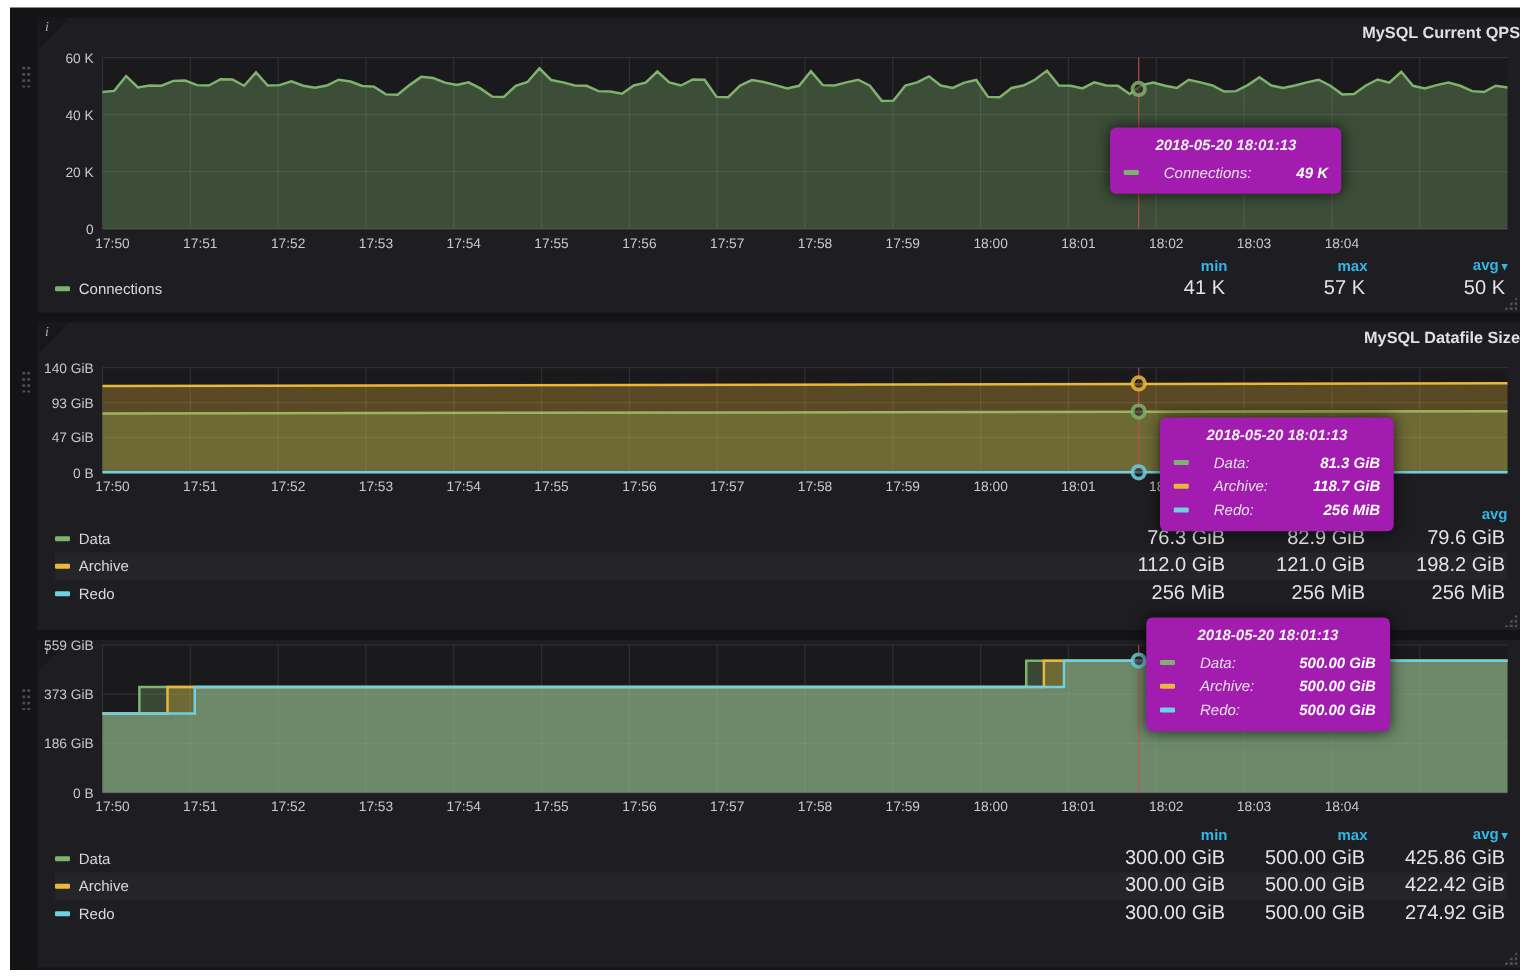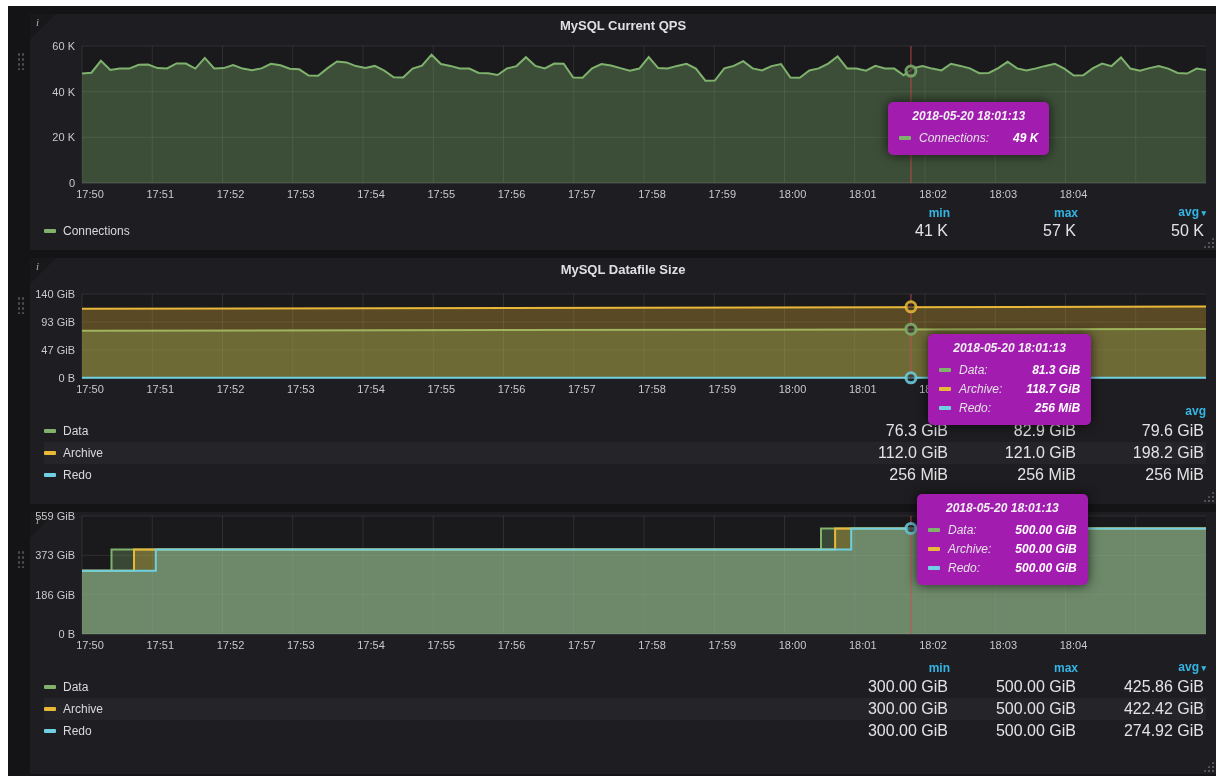--- a/index.html
+++ b/index.html
@@ -21,42 +21,41 @@
     background-size:4px 5px;
   }
   .panel {
     position:relative; flex:1; background:#1e1e22;
     color:#d8d9da;
   }
   .panel-1 { height:236px; }
   .panel-2 { height:246px; }
   .panel-3 { height:262px; }
   .panel-title {
-    height:24px; line-height:24px; text-align:center;
+    height:24px; line-height:24px; text-align:right;
     font-size:13px; font-weight:700; color:#e0e0e2;
     cursor:pointer;
   }
   .panel-3 .panel-title { height:21px; line-height:21px; }
   .info-corner {
     position:absolute; top:0; left:0; width:0; height:0;
     border-top:26px solid #18181b; border-right:26px solid transparent;
   }
   .info-corner-i {
     position:absolute; top:2px; left:6px; font-size:11px; font-style:italic;
     font-family:"Liberation Serif", serif; color:#b0b0b3;
   }
   .chart-wrap { position:relative; }
   svg { display:block; }
   svg text { font-family:"Liberation Sans", sans-serif; font-size:11px; fill:#c9c9cc; }
 
   .legend-block { padding:0 10px 0 14px; }
   .stat-grid {
     display:grid; grid-template-columns:1fr 112px 112px 112px;
     align-items:center;
-    gap:16px;
   }
   .stat-head { height:18px; line-height:18px; }
   .stat-head .hcell {
     text-align:right; color:#33b5e5; font-size:12px; font-weight:700; cursor:pointer;
   }
   .caret { font-size:9px; }
   .legend-row { height:20px; line-height:20px; font-size:12px; }
   .panel-2 .legend-row, .panel-3 .legend-row { height:22px; line-height:22px; }
   .legend-row.alt { background:rgba(255,255,255,0.035); }
   .series-name { display:flex; align-items:center; gap:7px; cursor:pointer; color:#d8d9da; }
@@ -64,21 +63,21 @@
   .vcell { text-align:right; color:#e3e3e5; font-size:16px; padding-right:2px; }
 
   .gtooltip {
     position:absolute; z-index:20; background:#a21caf; border-radius:5px;
     padding:7px 11px 8px 11px; box-shadow:0 0 12px rgba(0,0,0,0.7);
     white-space:nowrap; min-width:150px;font-style:italic;
   }
   .gtooltip .tt-time {
     text-align:center; font-size:12px; font-weight:700; color:#f0f0f0; margin-bottom:5px;
   }
-  .tt-row { display:flex; align-items:center; gap:8px; font-size:12px; color:#e3e3e3; height:19px; }
+  .tt-row { display:flex; align-items:center; gap:20px; font-size:12px; color:#e3e3e3; height:19px; }
   .tt-row .tt-val { margin-left:auto; padding-left:16px; font-weight:700; color:#ffffff; }
 
   .resize-dots {
     position:absolute; right:2px; bottom:2px; width:11px; height:11px; cursor:nwse-resize;
     background-image:radial-gradient(circle, #55555a 1px, transparent 1.3px);
     background-size:4px 4px;
     clip-path:polygon(100% 0, 100% 100%, 0 100%);
   }
 </style>
 </head>

